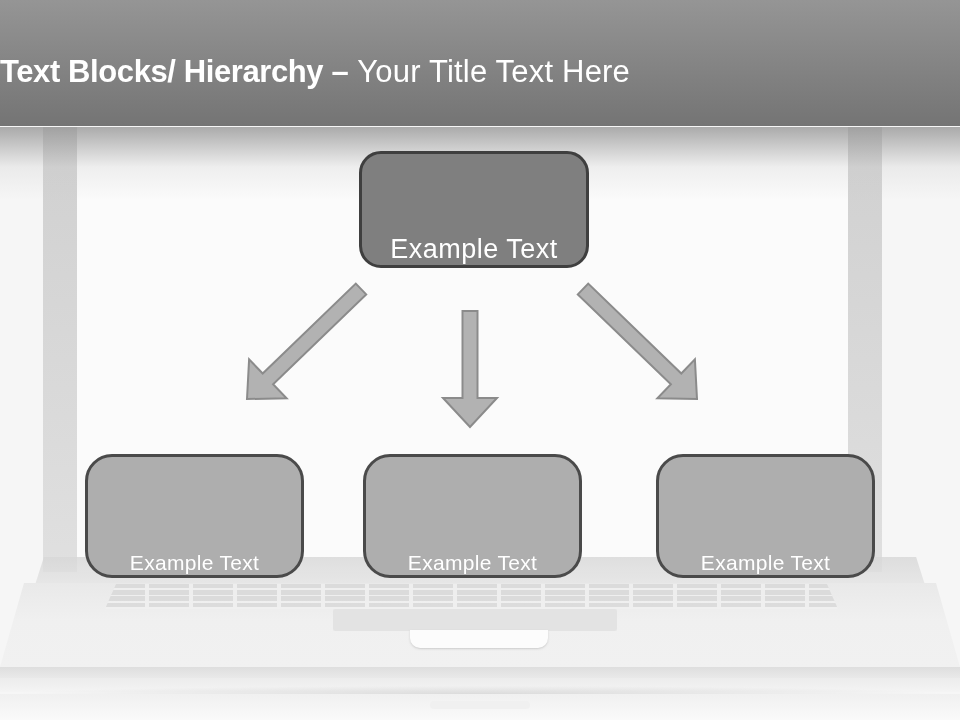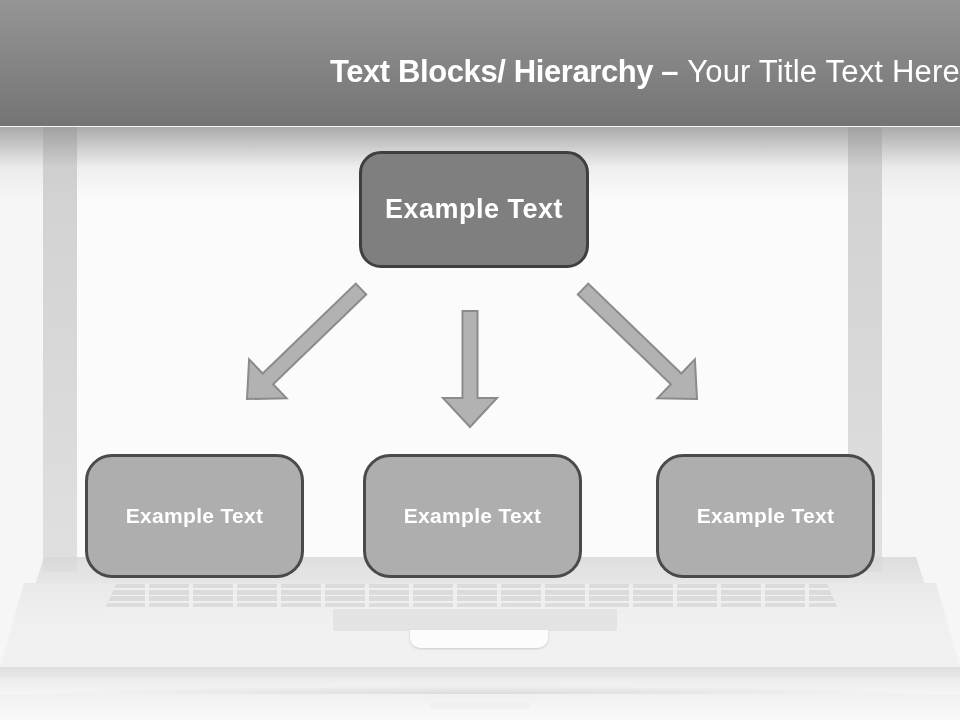--- a/index.html
+++ b/index.html
@@ -37,28 +37,28 @@
   .ground-shadow{position:absolute;left:20px;top:686px;width:920px;height:16px;
     background:radial-gradient(ellipse at 50% 50%, rgba(185,185,185,.45), rgba(185,185,185,0) 72%);}
   .reflection{position:absolute;left:0;top:694px;width:960px;height:26px;background:linear-gradient(#f0f0f0,#fafafa);}
   .notch-reflection{position:absolute;left:430px;top:701px;width:100px;height:8px;background:#efefef;border-radius:5px;opacity:.8;}
   .header-fade{position:absolute;left:0;top:127px;width:960px;height:73px;
     background:linear-gradient(rgba(148,148,148,.78), rgba(200,200,200,.25) 55%, rgba(246,246,246,0));}
 
   
   .header{position:absolute;left:0;top:0;width:960px;height:126px;
     background:linear-gradient(#959595,#747474);
-    display:flex;align-items:center;justify-content:flex-end;z-index:5;}
+    display:flex;align-items:center;justify-content:flex-start;z-index:5;}
   .title{margin:0;color:#ffffff;font-size:31px;font-weight:400;white-space:nowrap;letter-spacing:.2px;padding-top:18px;}
   .title .t-bold{font-weight:700;letter-spacing:-0.4px;margin-right:9px;}
   .title .t-light{font-weight:400;}
 
   
-  .box{position:absolute;display:flex;align-items:center;justify-content:center;
-    color:#ffffff;text-align:center;z-index:4;box-sizing:border-box;font-weight:bold;}
+  .box{position:absolute;display:flex;align-items:flex-end;justify-content:center;
+    color:#ffffff;text-align:center;z-index:4;box-sizing:border-box;}
   .root-box{left:359px;top:151px;width:230px;height:117px;background:#7f7f7f;
     border:3px solid #3f3f3f;border-radius:22px;font-size:27px;letter-spacing:.5px;}
   .child-box{top:454px;width:219px;height:124px;background:#aeaeae;
     border:3px solid #4a4a4a;border-radius:27px;font-size:21px;letter-spacing:.3px;}
   .child-1{left:85px;}
   .child-2{left:363px;}
   .child-3{left:656px;}
 
   .arrows{position:absolute;left:0;top:0;width:960px;height:720px;z-index:3;pointer-events:none;}
   .arrows polygon{fill:#b2b2b2;stroke:#8b8b8b;stroke-width:2;}

